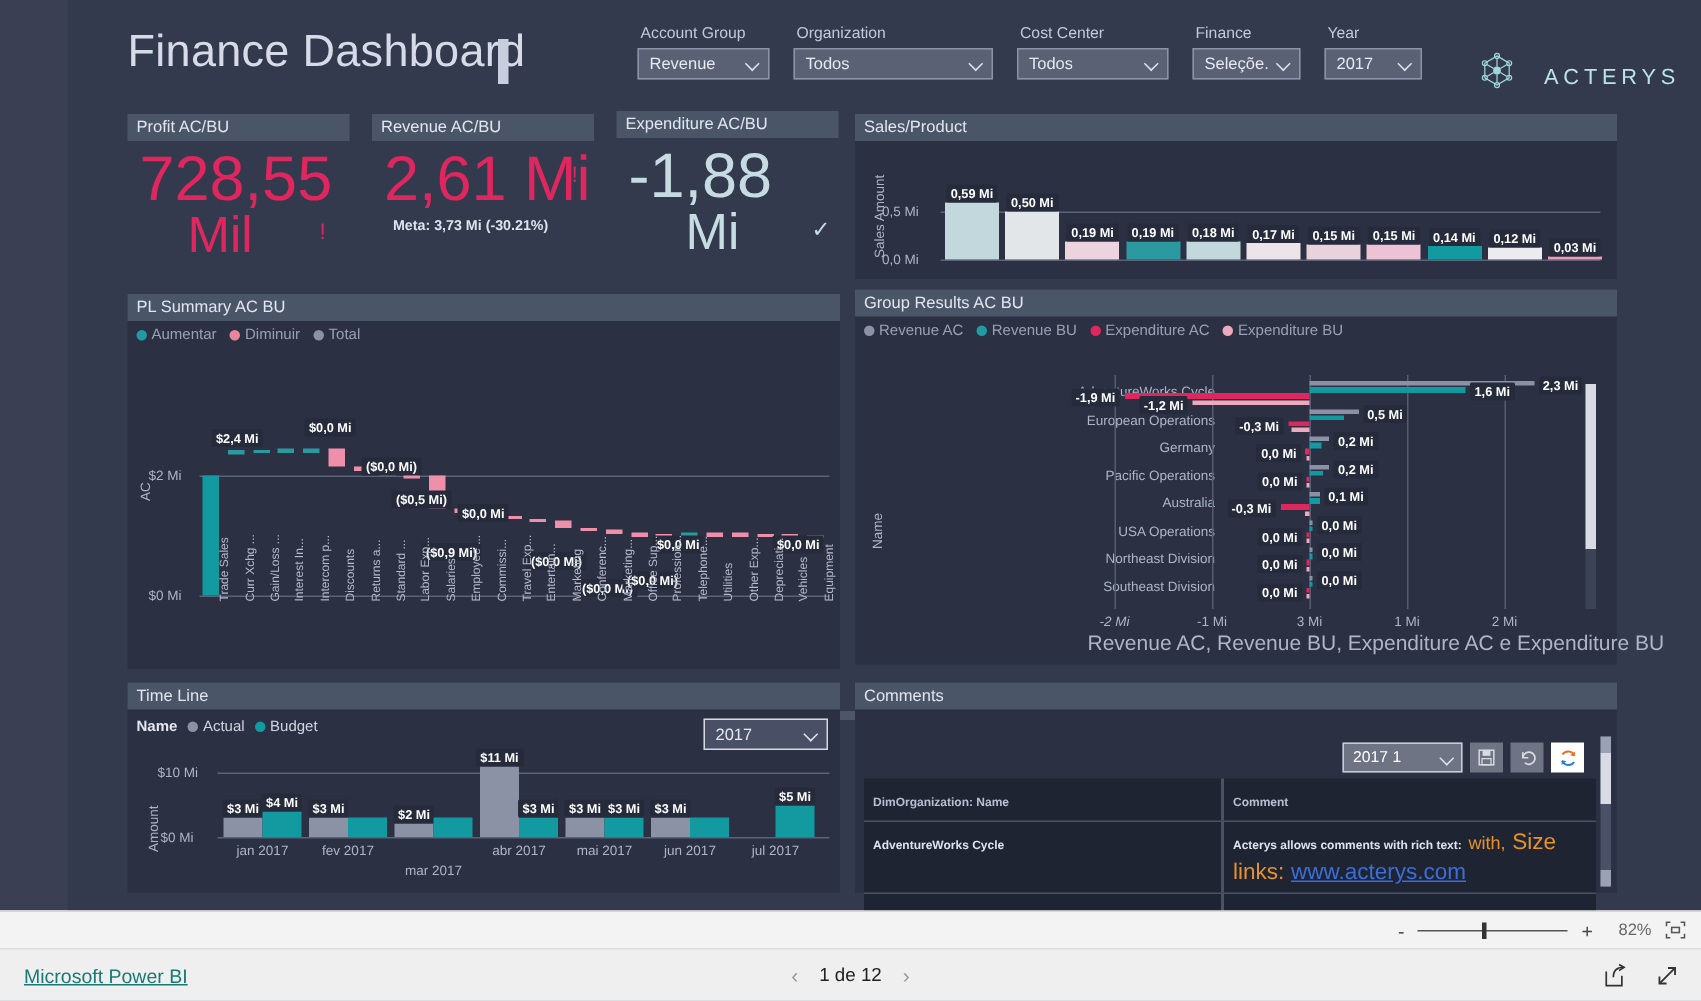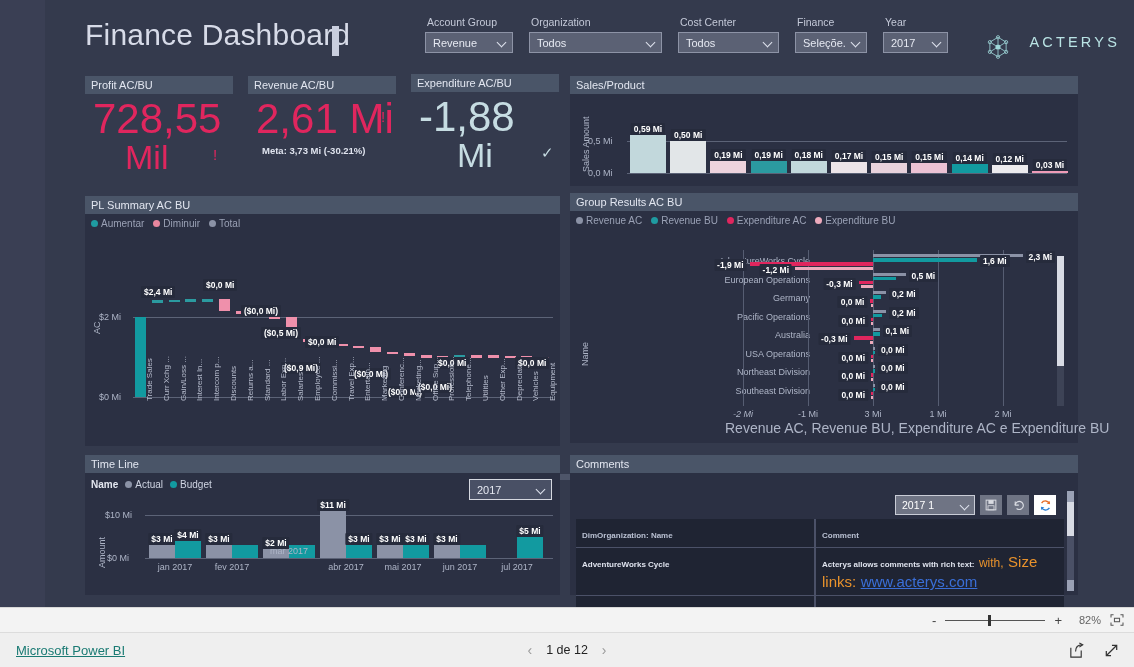--- a/index.html
+++ b/index.html
@@ -37,21 +37,21 @@
   .slicer-box span.val { font-size: 11px; color: #e6e9f2; white-space: nowrap; overflow: hidden; }
   .chev { width: 9px; height: 9px; flex: 0 0 9px; margin-left: 6px; position: relative; }
   .chev::after {
     content: ""; position: absolute; left: 0; top: 1px; width: 6px; height: 6px;
     border-right: 1.4px solid #dfe3ee; border-bottom: 1.4px solid #dfe3ee;
     transform: rotate(45deg);
   }
   .w-acc { width: 88px; } .w-org { width: 133px; } .w-cc { width: 101px; }
   .w-per { width: 72px; } .w-yr  { width: 65px; }
 
-  .logo { position: absolute; right: 14px; top: 34px; display: flex; align-items: flex-start; gap: 18px; }
+  .logo { position: absolute; right: 14px; top: 34px; display: flex; align-items: flex-end; gap: 18px; }
   .logo-text { font-size: 14.5px; letter-spacing: 3.2px; color: #b9e3e4; }
 
   
   .panel { position: absolute; background: #2b3043; }
   .panel-hd {
     height: 18px; background: #4a5568; display: flex; align-items: center;
     padding-left: 6px; font-size: 11px; color: #e2e6f0;
   }
 
   
@@ -519,21 +519,21 @@
               <div class="dlabel" style="left:331px; top:43.1px; transform:translateX(-50%);">$3 Mi</div>
               <div class="bar" style="left:349px; top:55.1px; width:26px; height:12.899999999999999px; background:#8b92a6;"></div>
               <div class="dlabel" style="left:362px; top:43.1px; transform:translateX(-50%);">$3 Mi</div>
               <div class="bar" style="left:375px; top:55.1px; width:26px; height:12.899999999999999px; background:#129aa0;"></div>
               <div class="bar" style="left:432px; top:46.5px; width:26px; height:21.5px; background:#129aa0;"></div>
               <div class="dlabel" style="left:445px; top:34.5px; transform:translateX(-50%);">$5 Mi</div>
             </div>
           <div id="tl-cats">
               <div class="ax-label" style="left:90px; top:72px; transform:translateX(-50%);">jan 2017</div>
               <div class="ax-label" style="left:147px; top:72px; transform:translateX(-50%);">fev 2017</div>
-              <div class="ax-label" style="left:204px; top:56px; transform:translateX(-50%);">mar 2017</div>
+              <div class="ax-label" style="left:204px; top:85px; transform:translateX(-50%);">mar 2017</div>
               <div class="ax-label" style="left:261px; top:72px; transform:translateX(-50%);">abr 2017</div>
               <div class="ax-label" style="left:318px; top:72px; transform:translateX(-50%);">mai 2017</div>
               <div class="ax-label" style="left:375px; top:72px; transform:translateX(-50%);">jun 2017</div>
               <div class="ax-label" style="left:432px; top:72px; transform:translateX(-50%);">jul 2017</div>
             </div>
         </div>
       </div>
 
       <div class="panel" style="left:525px; top:455px; width:508px; height:140px;">
         <div class="panel-hd">Comments</div>

